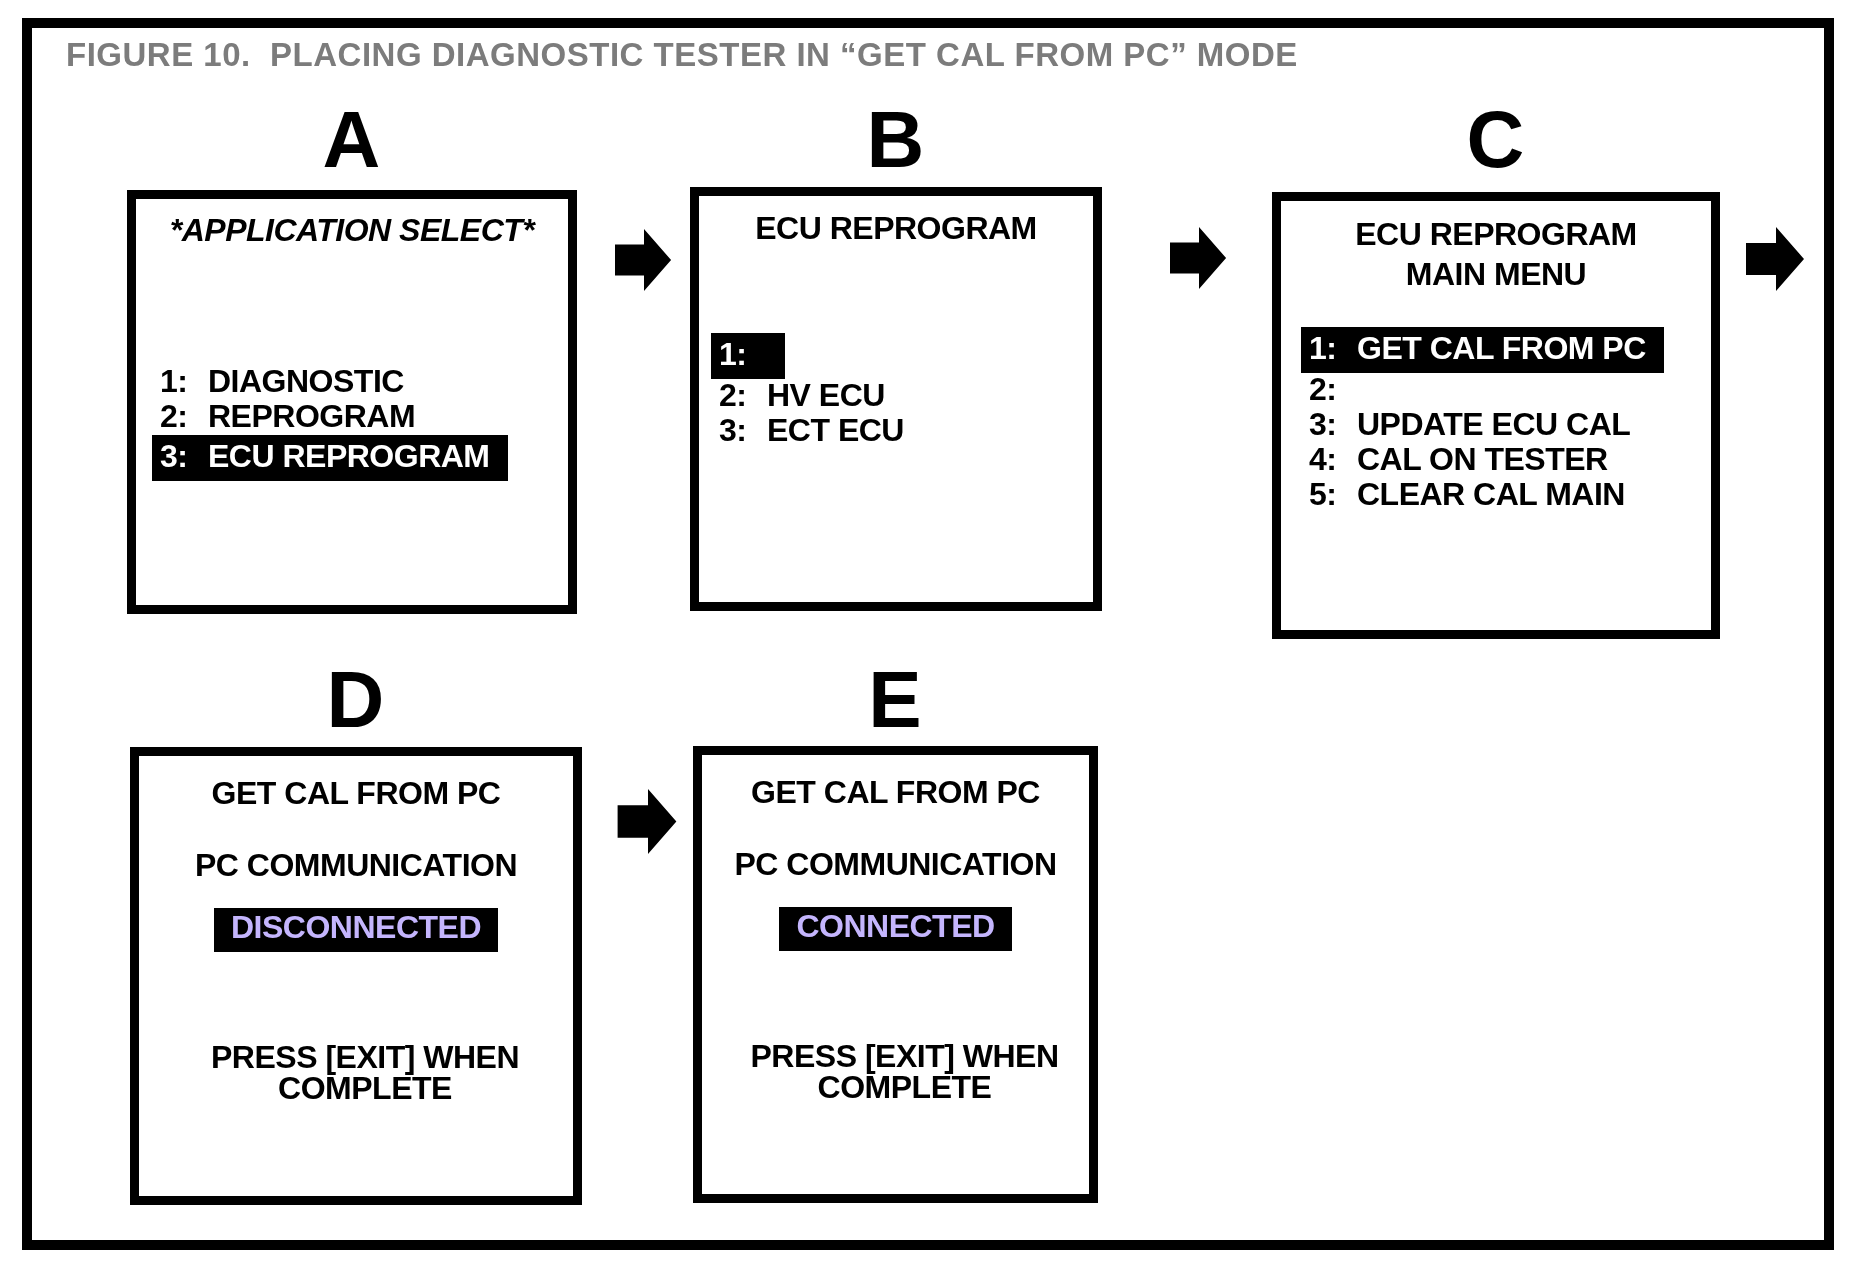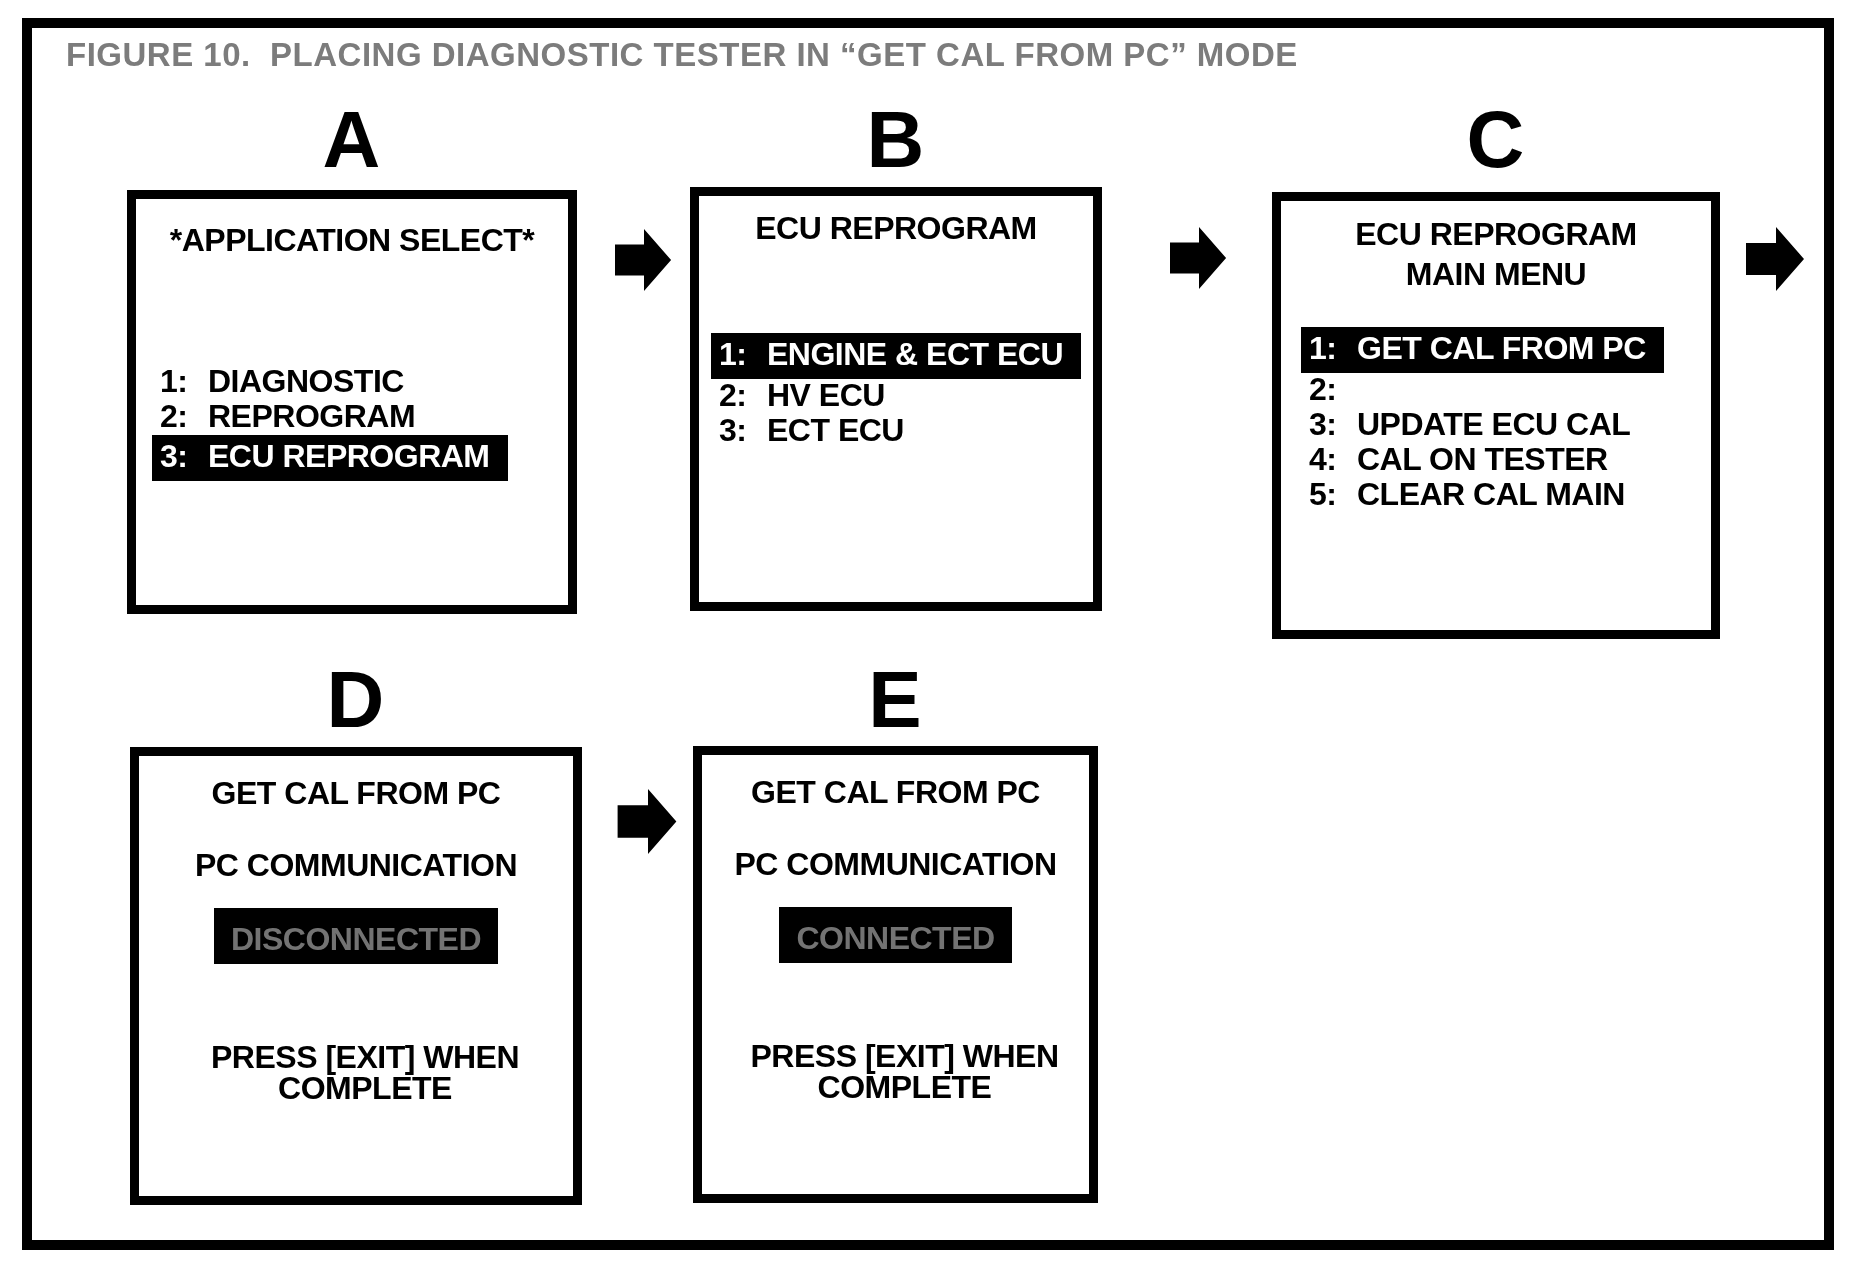--- a/index.html
+++ b/index.html
@@ -31,42 +31,42 @@
   .row .num{ width:48px; flex:none; }
   .sel-row{ height:44px; margin-top:2px; }
   .sel{
     display:inline-flex; background:#000000; color:#ffffff;
     padding:3px 18px 6px 8px; margin-left:-8px; white-space:nowrap;
   }
   .sel .num{ width:48px; flex:none; }
   .cline{ position:absolute; left:0; right:0; text-align:center; white-space:nowrap; }
   .status-wrap{ position:absolute; left:0; right:0; text-align:center; }
   .status{
-    display:inline-block; background:#000000; color:#737373;
-    padding:13px 17px 6px 17px; white-space:nowrap;
+    display:inline-block; background:#000000; color:#c4b5fd;
+    padding:1px 17px 6px 17px; white-space:nowrap;
   }
   .footer2{ line-height:31px;padding-left:18px; }
   .arrow{ position:absolute; }
 </style>
 </head>
 <body>
 
 <div id="stage">
   <div class="frame"></div>
 
   <div class="fig-title">FIGURE 10.  PLACING DIAGNOSTIC TESTER IN “GET CAL FROM PC” MODE</div>
 
   <div class="scr-letter" style="left:127px;top:98px;width:450px;">A</div>
   <div class="scr-letter" style="left:690px;top:98px;width:412px;">B</div>
   <div class="scr-letter" style="left:1272px;top:98px;width:448px;">C</div>
   <div class="scr-letter" style="left:130px;top:658px;width:452px;">D</div>
   <div class="scr-letter" style="left:693px;top:658px;width:405px;">E</div>
 
   <div class="screen" style="left:127px;top:190px;width:450px;height:424px;">
-    <div class="scr-title" style="top:21px;">*APPLICATION SELECT*</div>
+    <div class="scr-title" style="top:11px;font-style:italic;">*APPLICATION SELECT*</div>
     <div class="items" style="left:24px;top:164px;">
       <div class="row">
         <span class="num">1:</span>
         <span class="txt">DIAGNOSTIC</span>
       </div>
       <div class="row">
         <span class="num">2:</span>
         <span class="txt">REPROGRAM</span>
       </div>
       <div class="row sel-row">
@@ -79,21 +79,20 @@
   </div>
 
   <div class="screen" style="left:690px;top:187px;width:412px;height:424px;">
     <div class="scr-title" style="top:12px;">
       <div>ECU REPROGRAM</div>
     </div>
     <div class="items" style="left:20px;top:137px;">
       <div class="row sel-row" style="margin-top:0;">
         <span class="sel">
           <span class="num">1:</span>
-          <span class="txt">ENGINE &amp; ECT ECU</span>
         </span>
       </div>
       <div class="row">
         <span class="num">2:</span>
         <span class="txt">HV ECU</span>
       </div>
       <div class="row">
         <span class="num">3:</span>
         <span class="txt">ECT ECU</span>
       </div>

